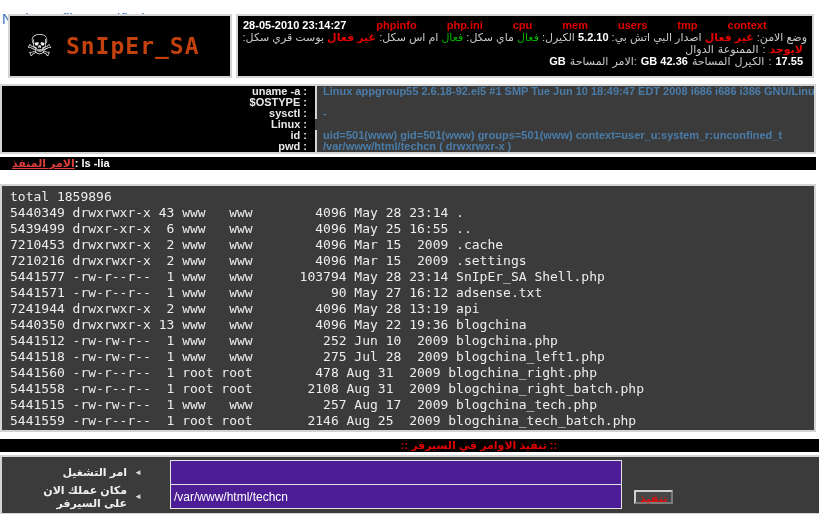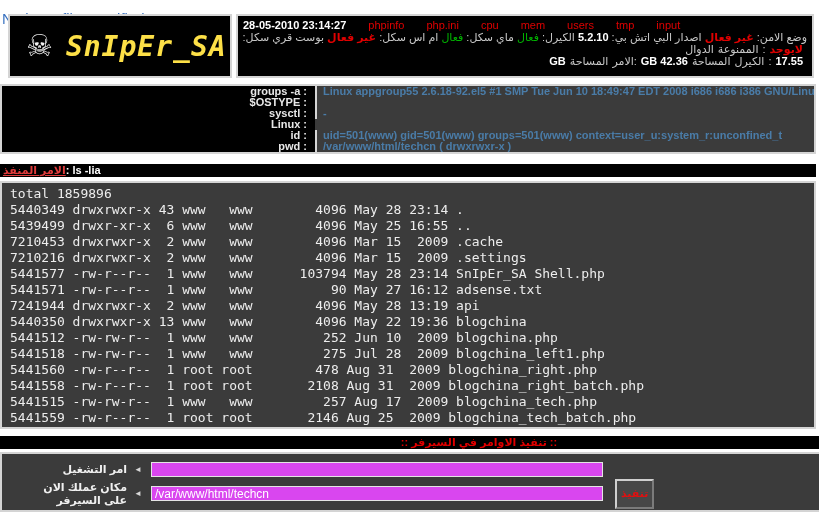--- a/index.html
+++ b/index.html
@@ -6,86 +6,86 @@
   html,body { width:819px; height:514px; overflow:hidden; background:#ffffff; }
   body { font-family:"Liberation Sans","DejaVu Sans",sans-serif; }
 
   .error-banner { font-size:15px; color:#3a72c0; padding:12px 0 0 2px; height:14px; line-height:14px; }
 
   
   .hdr { display:flex; margin:0 0 0 8px; height:64px; }
   .panel { background:#000; border:2px solid #d4d4d4; }
   .logo-box { width:224px; height:64px; display:flex; align-items:center; gap:13px; padding-left:16px; }
   .skull { color:#f2f2f2; font-size:30px; line-height:30px; }
-  .logo-text { color:#fde047; font-family:"DejaVu Sans Mono","Liberation Mono",monospace; font-weight:bold; font-size:28px; letter-spacing:1px;font-style:italic; }
+  .logo-text { color:#c2410c; font-family:"DejaVu Sans Mono","Liberation Mono",monospace; font-weight:bold; font-size:23px; letter-spacing:1px; }
   .info-box { width:578px; height:64px; margin-left:4px; padding:3px 5px 0 5px; overflow:hidden; font-size:11px; }
   .info-row { height:12px; line-height:12px; white-space:nowrap; }
   .date { color:#ffffff; font-weight:bold; }
-  .hlink { color:#e00000; font-weight:normal; margin-left:22px; cursor:pointer; }
+  .hlink { color:#e00000; font-weight:bold; margin-left:30px; cursor:pointer; }
   .rtl-line { direction:rtl; text-align:right; color:#c8c8c8; }
   .word-line { direction:ltr; text-align:right; color:#c8c8c8; }
   .word-line > span { display:inline-block; margin-right:4px; }
   .seg-label { color:#c8c8c8; }
   .seg-bad  { color:#e00000; font-weight:bold; }
   .seg-good { color:#00b400; font-weight:normal; }
   .seg-value{ color:#ffffff; font-weight:bold; }
 
   
   .sysinfo { width:816px; margin-top:6px; border:2px solid #d4d4d4; background:#3b3b3b; }
   .sys-row { display:flex; height:11px; line-height:11px; font-size:11px; font-weight:bold; }
   .sys-label { width:313px; background:#000; color:#e8e8e8; text-align:right; padding-right:8px; flex:none; }
   .sys-value { flex:1; color:#4a7ca8; padding-left:6px; border-left:2px solid #d4d4d4; white-space:nowrap; overflow:hidden; }
 
   
-  .cmdbar { width:816px; margin-top:10px; height:13px; line-height:13px; background:#000; font-size:11px; padding-left:3px; white-space:nowrap; }
+  .cmdbar { width:816px; margin-top:3px; height:13px; line-height:13px; background:#000; font-size:11px; padding-left:12px; white-space:nowrap; }
   .cmdbar .ar-label { color:#e03c3c; font-weight:bold; text-decoration:underline; }
   .cmdbar .cmd { color:#ffffff; font-weight:bold; }
 
   
-  .output-box { width:816px; height:248px; margin-top:4px; background:#3b3b3b; border:2px solid #d4d4d4; overflow:hidden; }
+  .output-box { width:816px; height:248px; margin-top:14px; background:#3b3b3b; border:2px solid #d4d4d4; overflow:hidden; }
   .output-box pre { font-family:"DejaVu Sans Mono","Liberation Mono",monospace; font-size:13px; line-height:16px; color:#ededed; padding:3px 0 0 8px; }
 
   
   .black-bar { width:958px; height:13px; line-height:13px; background:#000; text-align:center; font-size:11px; font-weight:bold; color:#e00000; direction:rtl; }
   .bar-exec { margin-top:7px; }
   .bar-edit { margin-top:5px; height:14px; }
 
   
   .exec-form { width:958px; height:60px; margin-top:3px; background:#3b3b3b; border:2px solid #d4d4d4; padding-top:7px; }
   .form-row { display:flex; align-items:center; height:17px; margin-bottom:7px; }
   .form-label { width:140px; flex:none; display:flex; justify-content:flex-end; align-items:center; gap:7px; color:#f0f0f0; font-size:11px; font-weight:bold; direction:ltr;padding-left:26px; }
   .form-label .ar { direction:rtl; }
   .marker { color:#d8d8d8; font-size:8px; }
-  .red-input { width:452px; height:15px; margin-left:9px; background:#d946ef; border:1px solid #e4e4e4; color:#ffffff; font-size:12px; font-family:"Liberation Sans","DejaVu Sans",sans-serif; padding:0 3px; }
-  .exec-btn { margin-left:12px; height:30px; min-width:36px; background:#474747; border:2px outset #cfcfcf; color:#e01010; font-size:11px; font-weight:bold; font-family:"Liberation Sans","DejaVu Sans",sans-serif; cursor:pointer; padding:0 4px; }
+  .red-input { width:452px; height:25px; margin-left:28px; background:#4c1d95; border:1px solid #e4e4e4; color:#ffffff; font-size:12px; font-family:"Liberation Sans","DejaVu Sans",sans-serif; padding:0 3px; }
+  .exec-btn { margin-left:12px; height:14px; min-width:36px; background:#474747; border:2px outset #cfcfcf; color:#e01010; font-size:11px; font-weight:bold; font-family:"Liberation Sans","DejaVu Sans",sans-serif; cursor:pointer; padding:0 4px; }
 </style>
 </head>
 <body>
 
 <div class="error-banner">No input file specified.</div>
 
 <div class="hdr">
   <div class="panel logo-box">
     <span class="skull">☠</span>
     <span class="logo-text">SnIpEr_SA</span>
   </div>
   <div class="panel info-box">
     <div class="info-row">
-      <span class="date">28-05-2010 23:14:27</span><span id="hdr-links"><span class="hlink">phpinfo</span><span class="hlink">php.ini</span><span class="hlink">cpu</span><span class="hlink">mem</span><span class="hlink">users</span><span class="hlink">tmp</span><span class="hlink">input</span></span>
+      <span class="date">28-05-2010 23:14:27</span><span id="hdr-links"><span class="hlink">phpinfo</span><span class="hlink">php.ini</span><span class="hlink">cpu</span><span class="hlink">mem</span><span class="hlink">users</span><span class="hlink">tmp</span><span class="hlink">context</span></span>
     </div>
     <div class="info-row rtl-line" id="status-line"><span class="seg-label">وضع الامن: </span><span class="seg-bad">غير فعال</span><span class="seg-label"> اصدار البي اتش بي: </span><span class="seg-value">5.2.10</span><span class="seg-label"> الكيرل: </span><span class="seg-good">فعال</span><span class="seg-label"> ماي سكل: </span><span class="seg-good">فعال</span><span class="seg-label"> ام اس سكل: </span><span class="seg-bad">غير فعال</span><span class="seg-label"> بوست قري سكل: </span></div>
     <div class="info-row word-line" id="func-line"><span class="seg-label">الدوال</span><span class="seg-label">الممنوعة</span><span class="seg-label">:</span><span class="seg-bad">لايوجد</span></div>
     <div class="info-row word-line" id="disk-line"><span class="seg-value">GB</span><span class="seg-label">المساحة</span><span class="seg-label">الامر:</span><span class="seg-value">GB 42.36</span><span class="seg-label">المساحة</span><span class="seg-label">الكيرل</span><span class="seg-label">:</span><span class="seg-value">17.55</span></div>
   </div>
 </div>
 
 <div class="sysinfo">
   <div id="sysinfo-rows">
       <div class="sys-row">
-        <div class="sys-label">groups -a :</div>
+        <div class="sys-label">uname -a :</div>
         <div class="sys-value">Linux appgroup55 2.6.18-92.el5 #1 SMP Tue Jun 10 18:49:47 EDT 2008 i686 i686 i386 GNU/Linux</div>
       </div>
       <div class="sys-row">
         <div class="sys-label">$OSTYPE :</div>
         <div class="sys-value"></div>
       </div>
       <div class="sys-row">
         <div class="sys-label">sysctl :</div>
         <div class="sys-value">-</div>
       </div>

